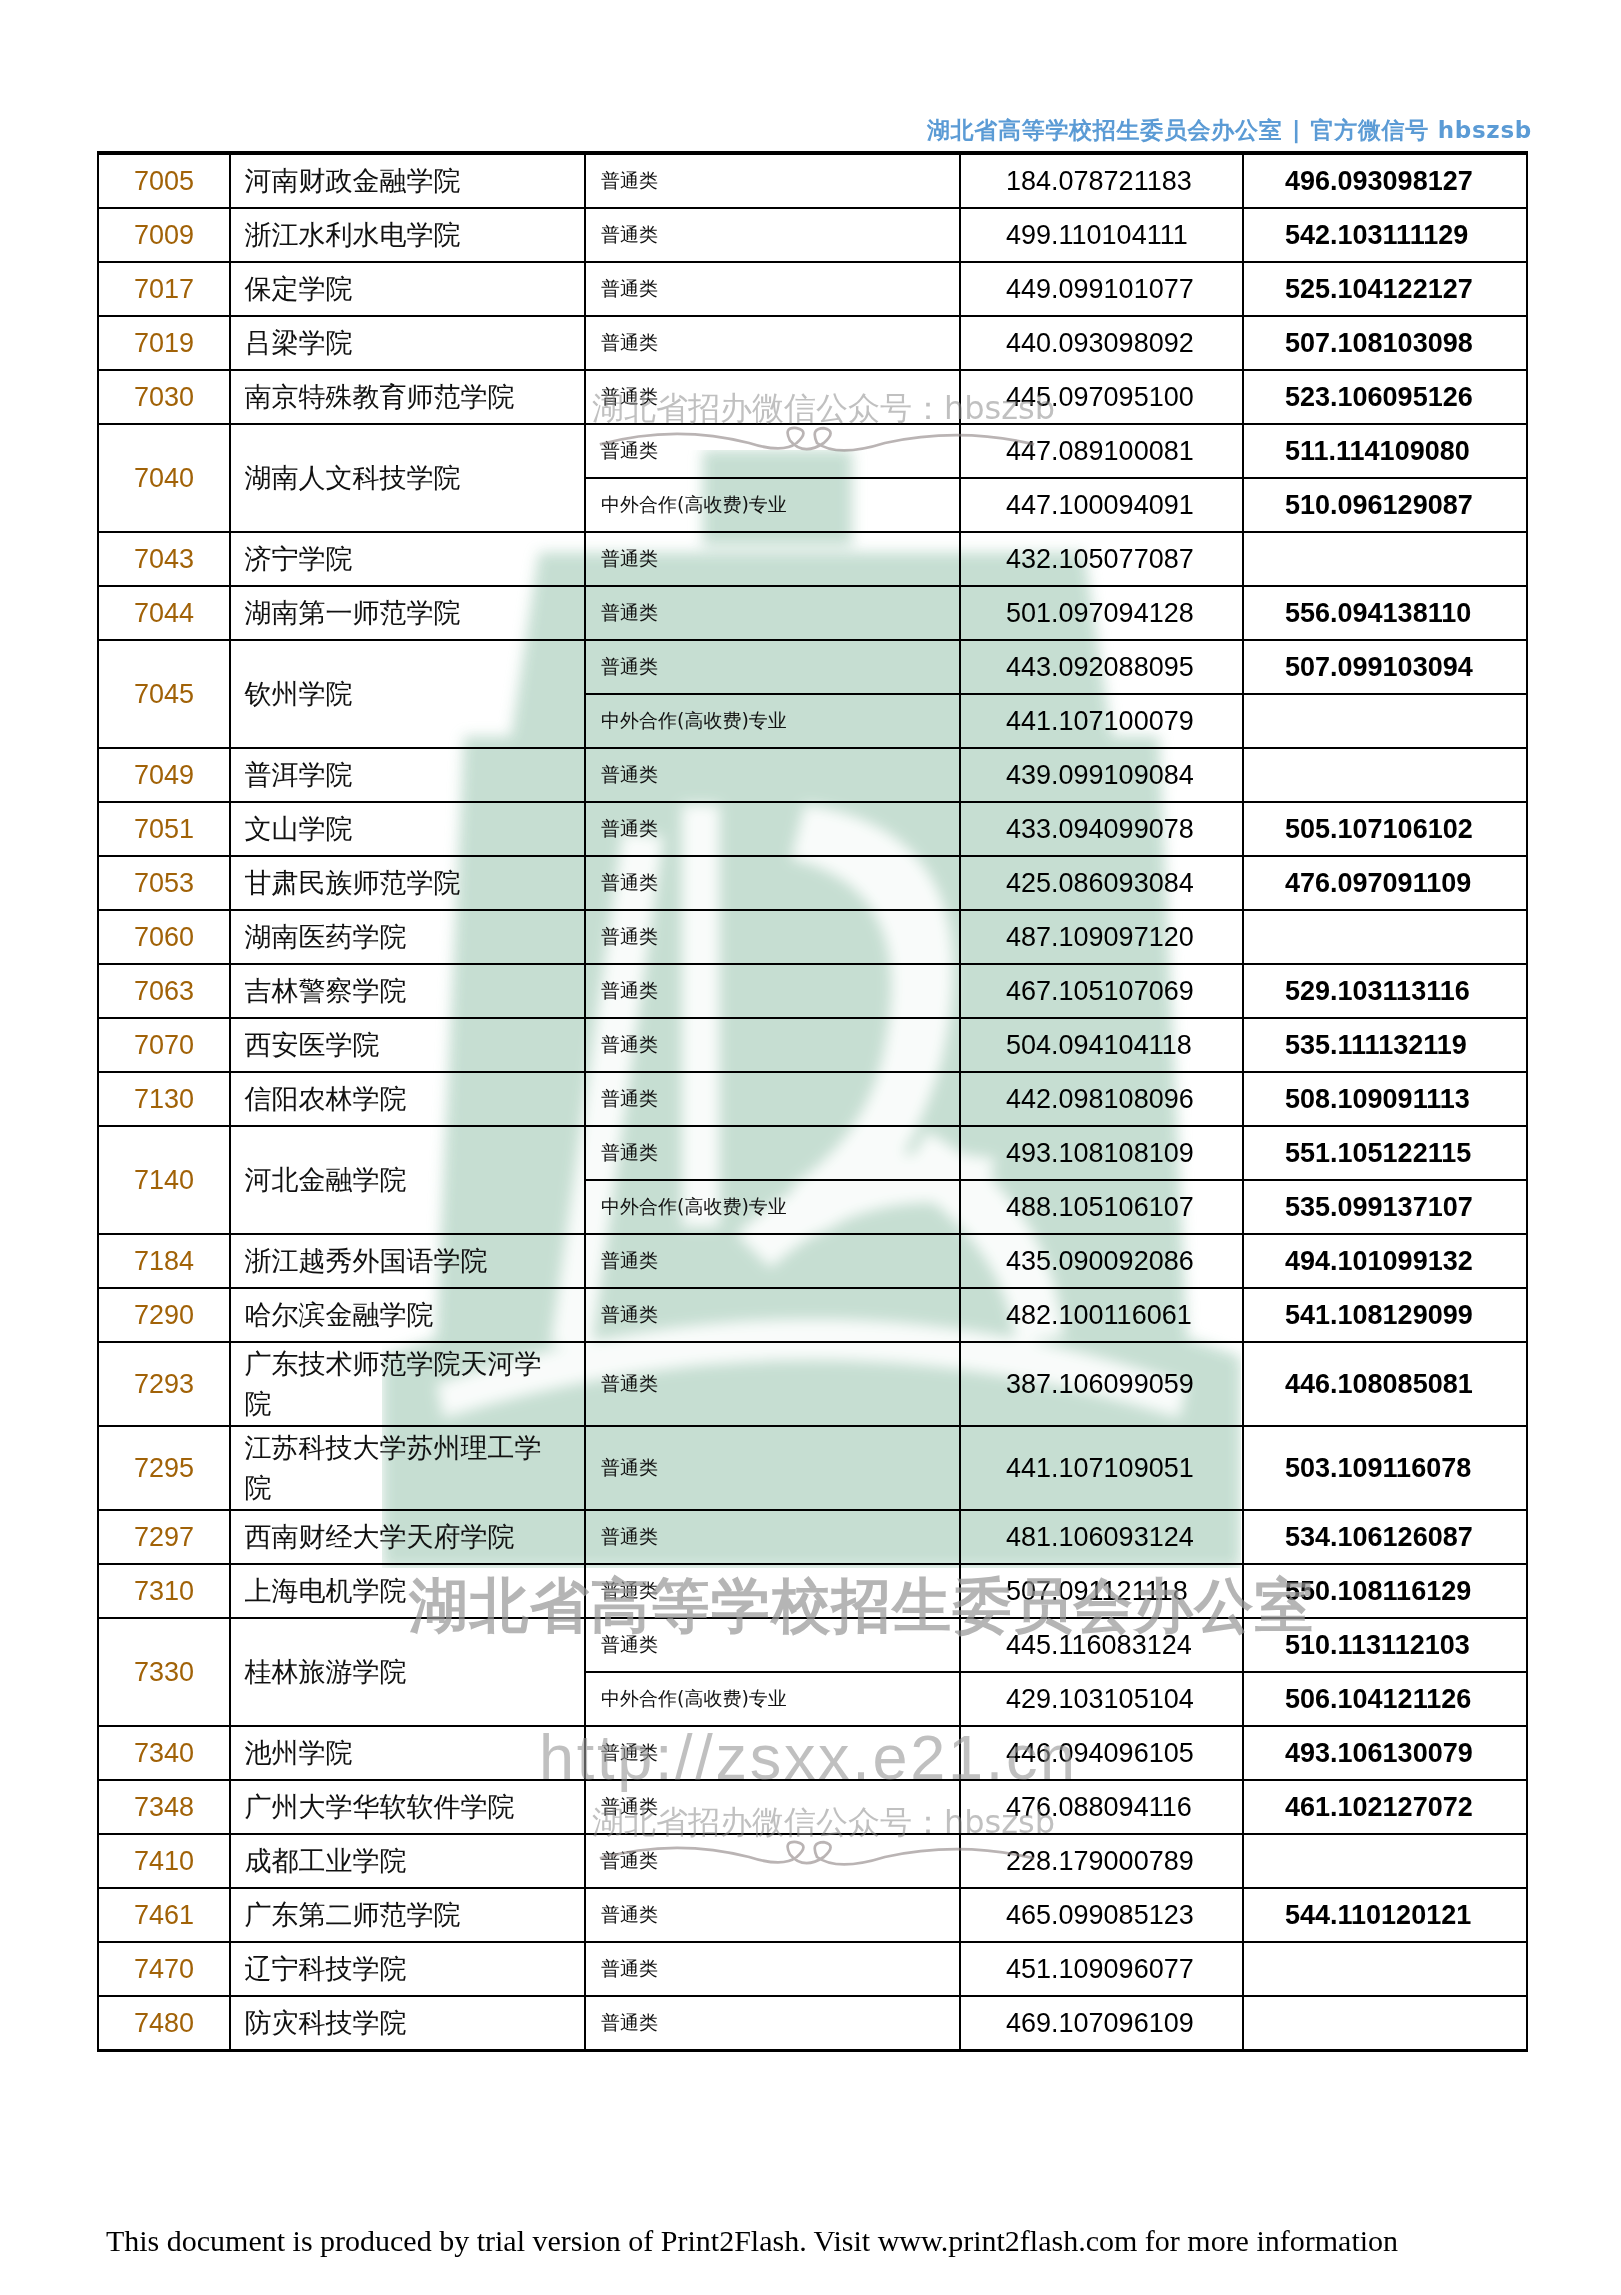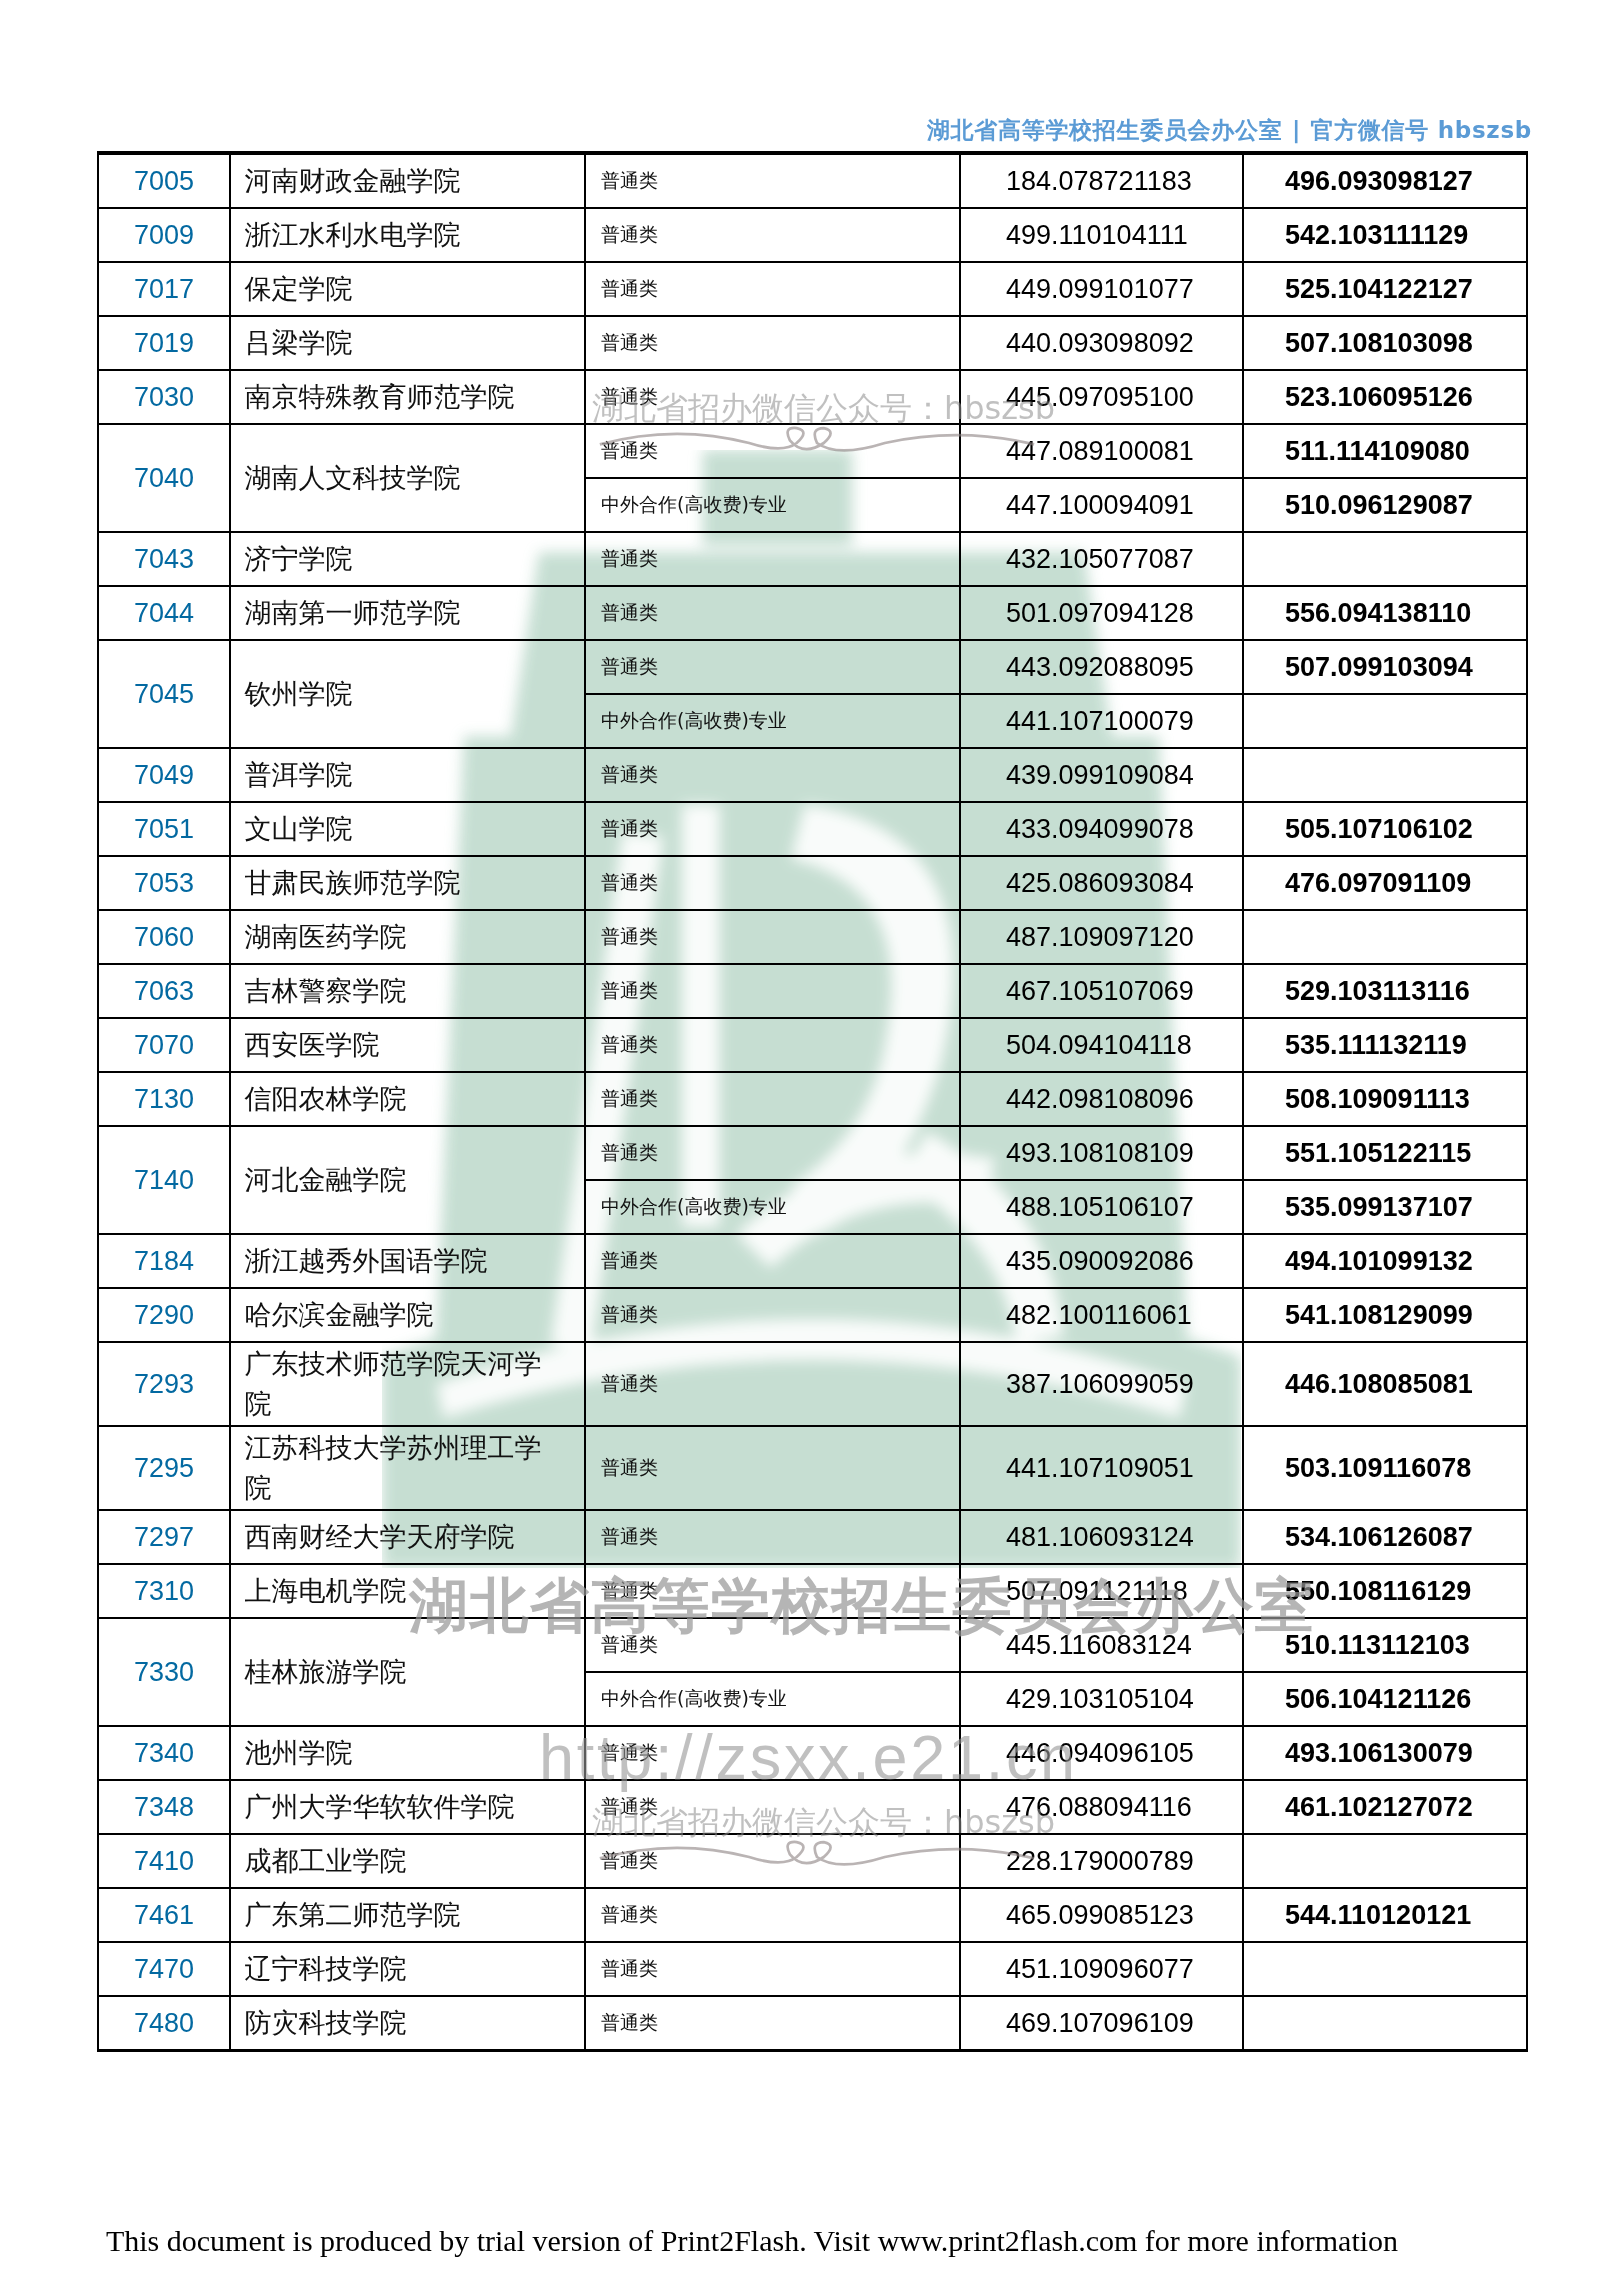--- a/index.html
+++ b/index.html
@@ -29,21 +29,21 @@
   table.grid {
     position: absolute; left: 97px; top: 151px; width: 1428px;
     border-collapse: collapse; z-index: 2; table-layout: fixed;
     border-top: 4.1px solid #000; border-bottom: 3.4px solid #000;
   }
   table.grid td {
     border: 2px solid #000; padding: 0; height: 52px; vertical-align: middle;
     background: transparent;
   }
   td.code {
-    text-align: center; font-family: "Liberation Sans", sans-serif; font-size: 27px; color: #0369a1;
+    text-align: center; font-family: "Liberation Sans", sans-serif; font-size: 27px; color: #a16207;
   }
   td.name {
     font-family: "DejaVu Sans", sans-serif; font-size: 27px; color: #111; padding-left: 13.6px !important;
     line-height: 40px;
   }
   td.type {
     font-family: "DejaVu Sans", sans-serif; font-size: 19px; color: #111; padding-left: 15px !important;
   }
   td.num {
     font-family: "Liberation Sans", sans-serif; font-size: 27px; color: #000; padding-left: 45px !important;

